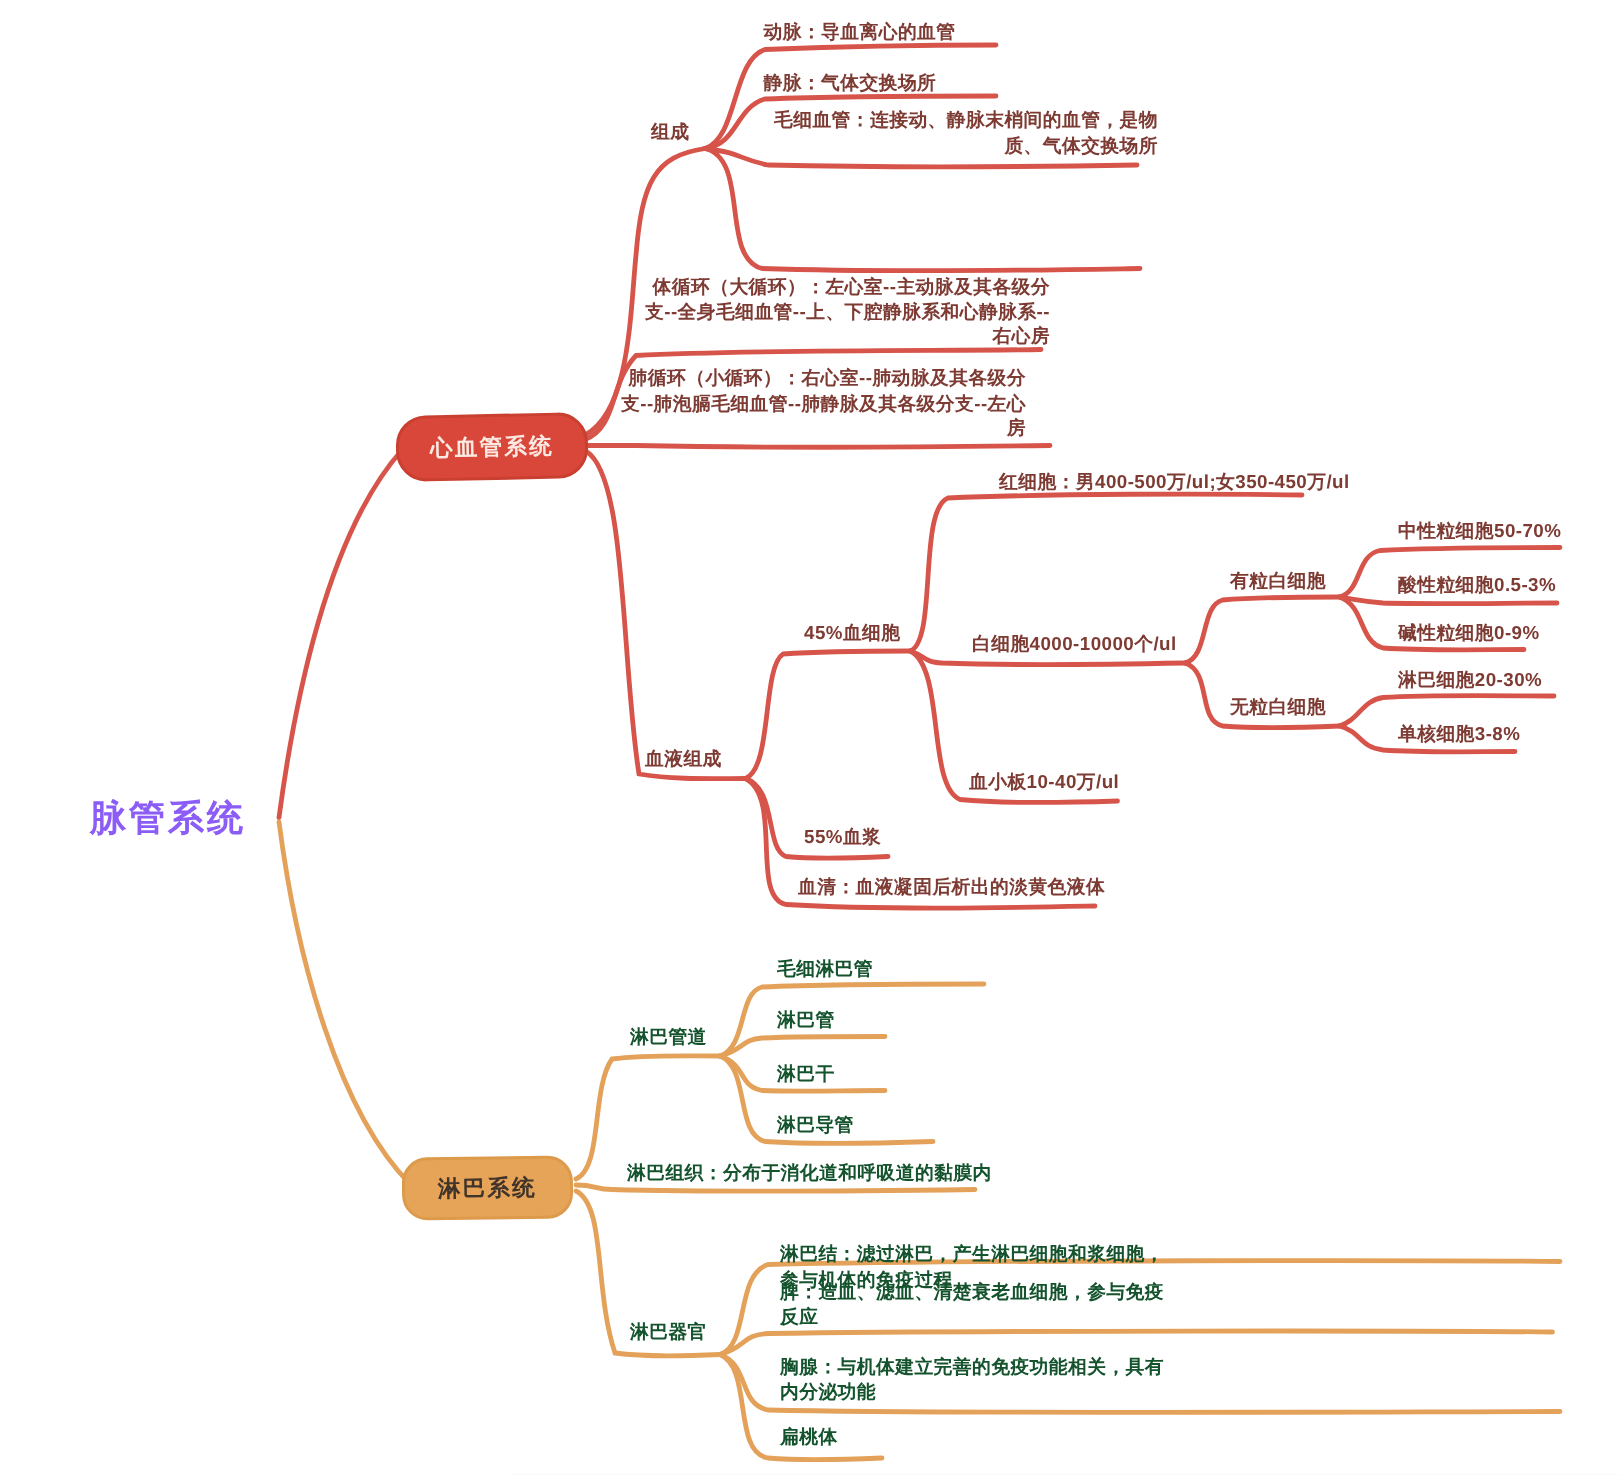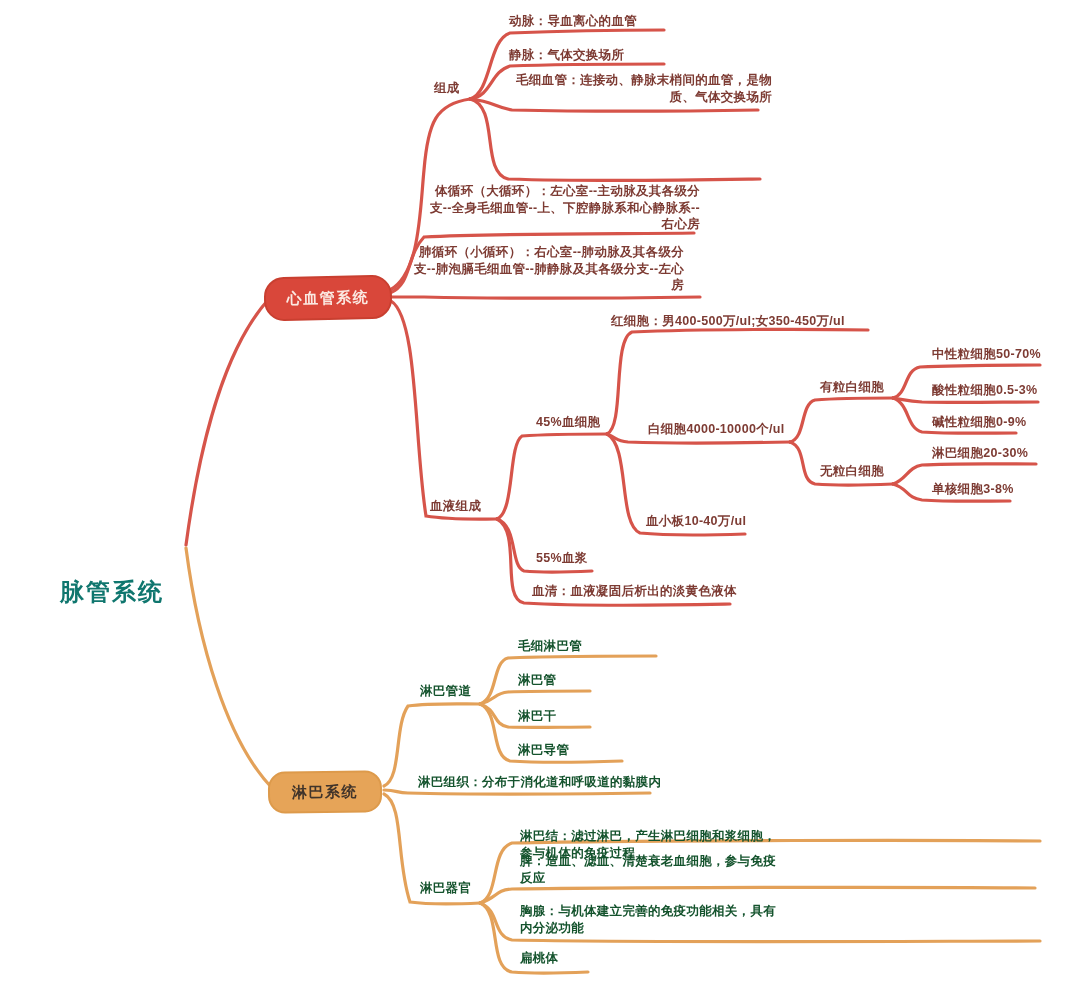--- a/index.html
+++ b/index.html
@@ -9,22 +9,22 @@
   }
   svg.wires{position:absolute;left:0;top:0;}
   .node{
     position:absolute;font-size:12.5px;line-height:1.32;font-weight:600;
     letter-spacing:0.3px;white-space:nowrap;
   }
   .node.wrap{white-space:normal;}
   .red{color:#7d3b33;text-align:right;}
   .org{color:#14532d;}
   .root-label{
-    position:absolute;font-size:24px;font-weight:bold;color:#0f766e;
-    letter-spacing:2px;white-space:nowrap;margin-top:47px;
+    position:absolute;font-size:24px;font-weight:bold;color:#8b5cf6;
+    letter-spacing:2px;white-space:nowrap;
   }
   .topic{
     position:absolute;display:flex;align-items:center;justify-content:center;
     font-size:15px;font-weight:bold;letter-spacing:1.5px;
     border-radius:20px;box-sizing:border-box;
   }
   .topic.cardio{
     left:264px;top:276px;width:128px;height:44px;
     background:#d9473a;border:2px solid #c93f30;color:#fbe9e2;
     transform:rotate(-1.2deg);
@@ -102,21 +102,21 @@
 
   <div class="node red" style="left:434px;top:80px">组成</div>
   <div class="node red" style="left:509px;top:13px">动脉：导血离心的血管</div>
   <div class="node red" style="left:509px;top:47px">静脉：气体交换场所</div>
   <div class="node red wrap" style="left:506px;top:72px;width:266px">毛细血管：连接动、静脉末梢间的血管，是物质、气体交换场所</div>
   <div class="node red wrap" style="left:428px;top:183px;width:272px">体循环（大循环）：左心室--主动脉及其各级分支--全身毛细血管--上、下腔静脉系和心静脉系--右心房</div>
   <div class="node red wrap" style="left:408px;top:244px;width:276px">肺循环（小循环）：右心室--肺动脉及其各级分支--肺泡膈毛细血管--肺静脉及其各级分支--左心房</div>
 
   <div class="node red" style="left:430px;top:498px">血液组成</div>
   <div class="node red" style="left:536px;top:414px">45%血细胞</div>
-  <div class="node red" style="left:611px;top:313px">红细胞：男400-500万/ul;女350-450万/ul</div>
+  <div class="node red" style="left:666px;top:313px">红细胞：男400-500万/ul;女350-450万/ul</div>
   <div class="node red" style="left:648px;top:421px">白细胞4000-10000个/ul</div>
   <div class="node red" style="left:820px;top:379px">有粒白细胞</div>
   <div class="node red" style="left:932px;top:346px">中性粒细胞50-70%</div>
   <div class="node red" style="left:932px;top:382px">酸性粒细胞0.5-3%</div>
   <div class="node red" style="left:932px;top:414px">碱性粒细胞0-9%</div>
   <div class="node red" style="left:820px;top:463px">无粒白细胞</div>
   <div class="node red" style="left:932px;top:445px">淋巴细胞20-30%</div>
   <div class="node red" style="left:932px;top:481px">单核细胞3-8%</div>
   <div class="node red" style="left:646px;top:513px">血小板10-40万/ul</div>
   <div class="node red" style="left:536px;top:550px">55%血浆</div>

